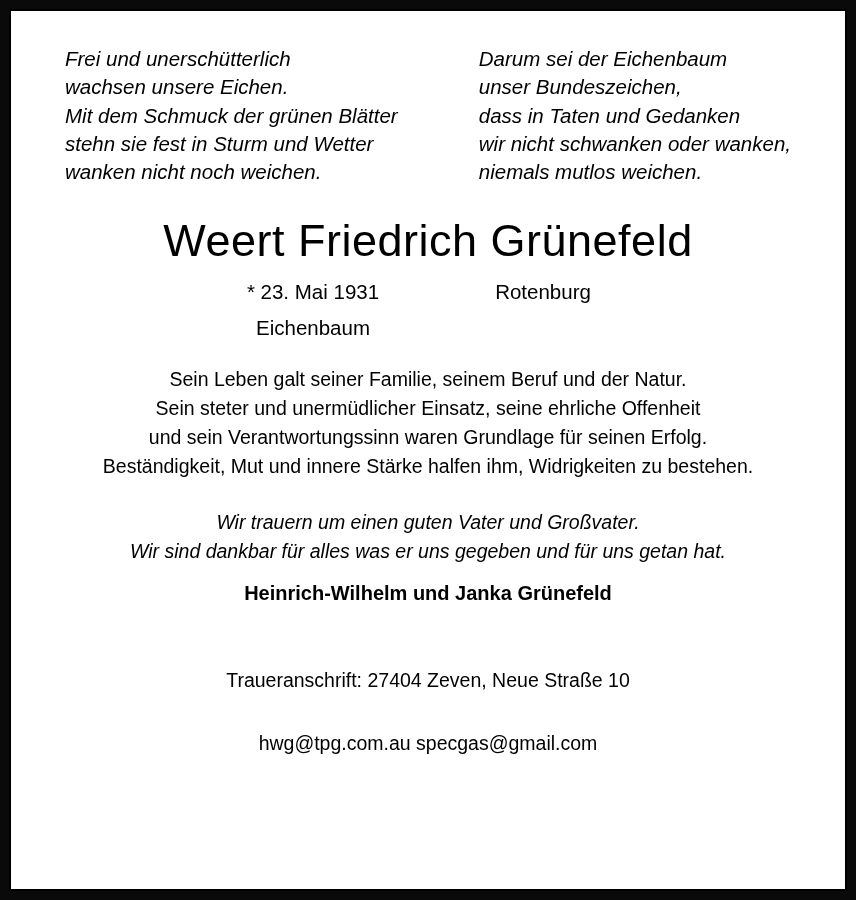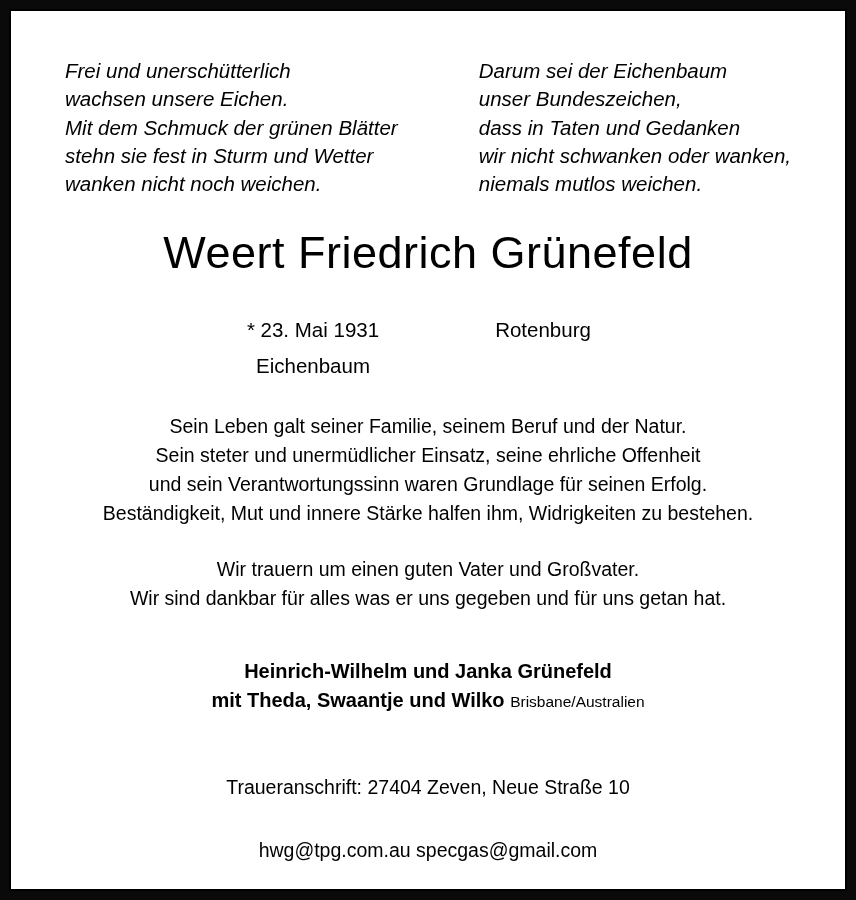--- a/index.html
+++ b/index.html
@@ -26,21 +26,21 @@
     width: 100%;
     height: 100%;
     background: #ffffff;
     box-sizing: border-box;
     border: 2px solid #000;
     overflow: hidden;
   }
   .inner {
     position: absolute;
     left: 0;
-    top: 12px;
+    top: 0;
     width: 100%;
     height: 100%;
     box-sizing: border-box;
     padding: 34px 28px 10px 28px;
     display: flex;
     flex-direction: column;
   }
 
   
   .poem {
@@ -70,46 +70,47 @@
     margin-top: 30px;
     text-align: center;
     font-size: 45px;
     font-weight: 400;
     letter-spacing: 0.5px;
     line-height: 1.1;
   }
 
   
   .dates {
-    margin-top: 34px;
+    margin-top: 8px;
     display: flex;
     justify-content: center;
     gap: 0;
   }
   .date-block {
     width: 230px;
     text-align: center;
     font-size: 20.5px;
     line-height: 1.75;
   }
 
   
   .body-text {
-    margin-top: 28px;
+    margin-top: 19px;
     text-align: center;
     font-size: 19.5px;
     line-height: 1.5;
     white-space: pre-line;
   }
   .body-text.second {
     margin-top: 26px;
+    font-style: italic;
   }
 
   .family {
-    margin-top: 44px;
+    margin-top: 13px;
     text-align: center;
     font-size: 20px;
     font-weight: bold;
     line-height: 1.45;
   }
   .family .place {
     font-weight: normal;
     font-size: 15.5px;
   }
 
@@ -157,24 +158,20 @@
       <div class="body-text">Sein Leben galt seiner Familie, seinem Beruf und der Natur.
 Sein steter und unermüdlicher Einsatz, seine ehrliche Offenheit
 und sein Verantwortungssinn waren Grundlage für seinen Erfolg.
 Beständigkeit, Mut und innere Stärke halfen ihm, Widrigkeiten zu bestehen.</div>
 
       <div class="body-text second">Wir trauern um einen guten Vater und Großvater.
 Wir sind dankbar für alles was er uns gegeben und für uns getan hat.</div>
 
       <div class="family">
         <div>Heinrich-Wilhelm und Janka Grünefeld</div>
-        <div>
-          <span>mit Theda, Swaantje und Wilko</span>
-          <span class="place">Brisbane/Australien</span>
-        </div>
       </div>
 
       <div class="contact">
         <div>Traueranschrift: 27404 Zeven, Neue Straße 10</div>
         <div>hwg@tpg.com.au     specgas@gmail.com</div>
       </div>
 
     </div>
   </div>
 </div>

